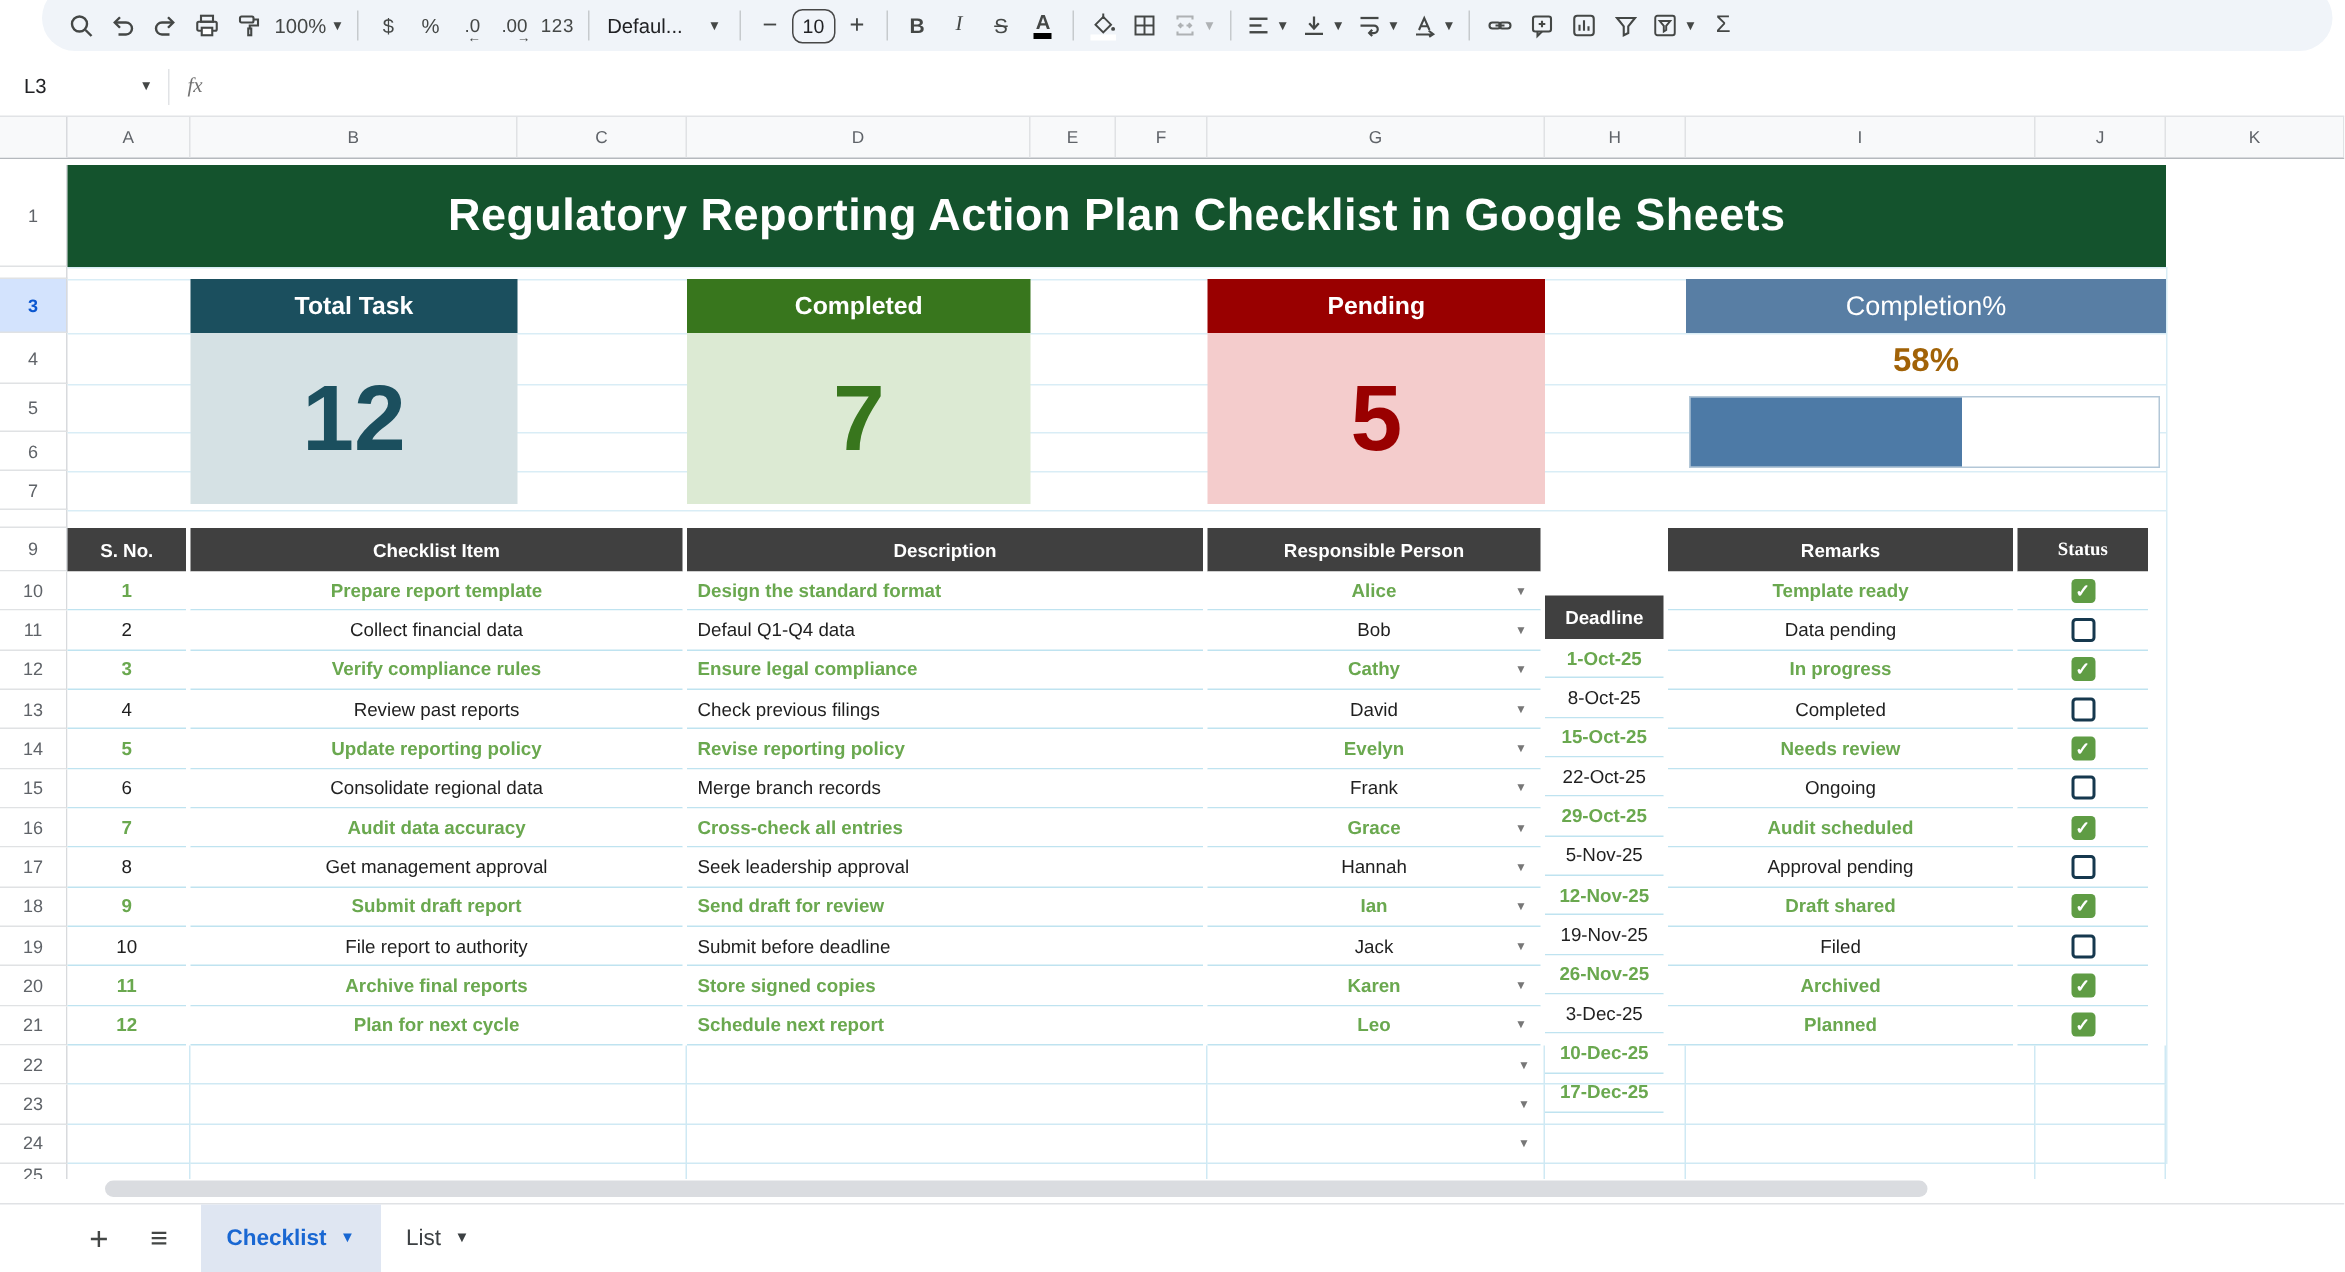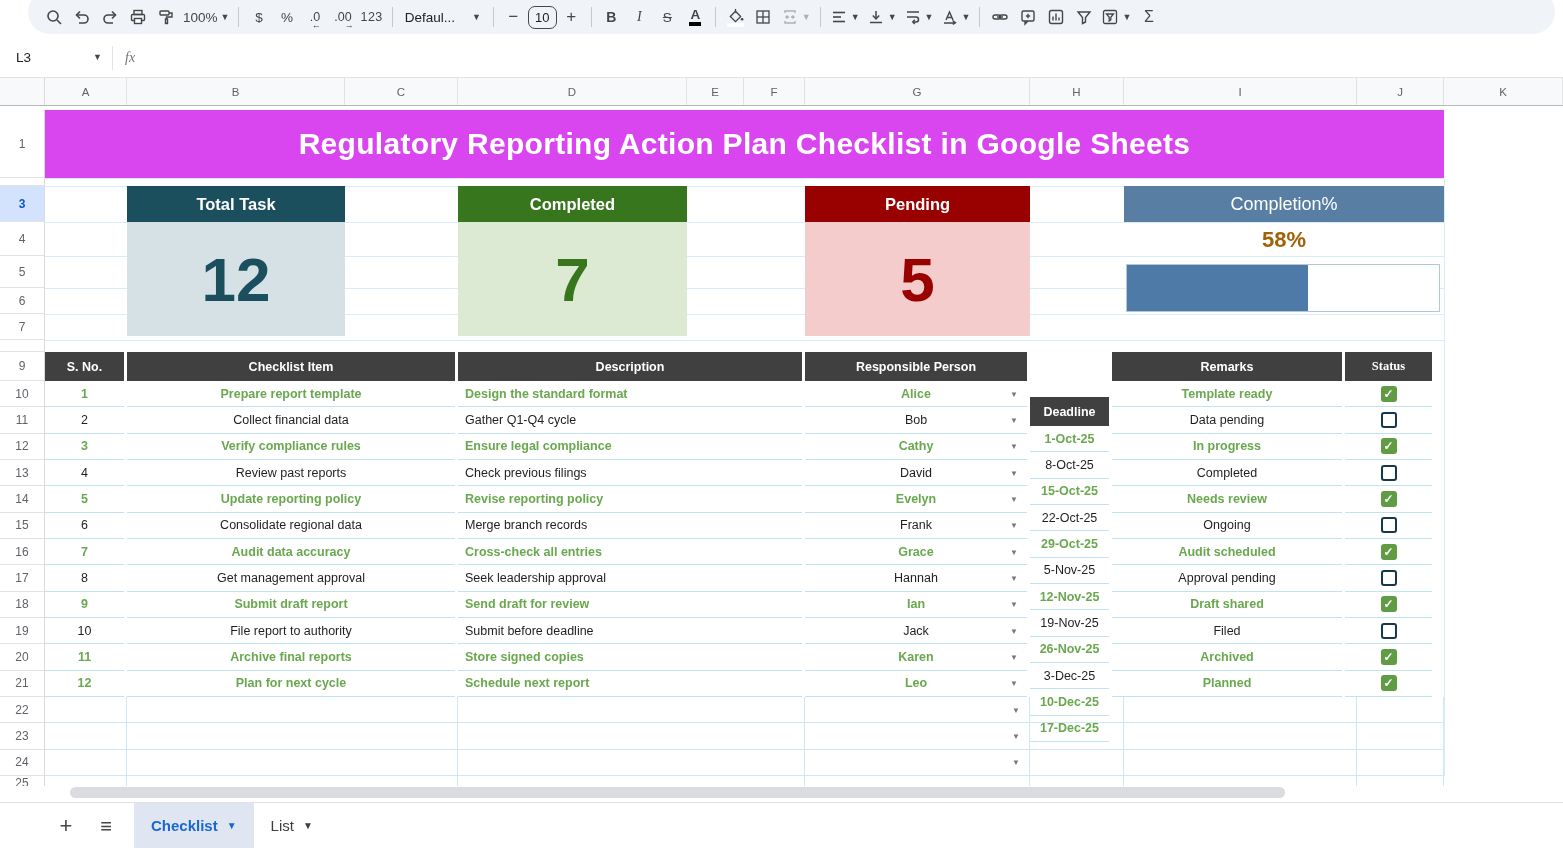--- a/index.html
+++ b/index.html
@@ -62,21 +62,21 @@
     display:flex; align-items:center; justify-content:center; font-size:12px; color:#5f6368; }
   .rowpartial { position:absolute; left:0; top:698px; width:45px; height:10px; overflow:hidden;
     border-right:1px solid #d8dadd; display:flex; align-items:flex-start; justify-content:center;
     font-size:12px; color:#5f6368; background:#fff; }
 
   .hline { position:absolute; left:45px; width:1399px; height:1px; background:#d9edf6; }
   .vline-k { position:absolute; left:1444px; top:100px; height:598px; width:1px; background:#d9edf6; }
 
   
   .banner { position:absolute; left:45px; top:32px; width:1399px; height:68px;
-    background:#d946ef; color:#fff; display:flex; align-items:center; justify-content:center;
+    background:#14532d; color:#fff; display:flex; align-items:center; justify-content:center;
     font-size:30px; font-weight:bold; letter-spacing:0.3px; }
 
   
   .card { position:absolute; top:108px; }
   .card .chdr { height:36px; display:flex; align-items:center; justify-content:center;
     color:#fff; font-weight:bold; font-size:16.5px; }
   .card .cval { height:114px; display:flex; align-items:center; justify-content:center;
     font-size:62px; font-weight:bold; }
   .card-total { left:127px; width:218px; }
   .card-total .chdr { background:#1b4f5e; }
@@ -466,21 +466,21 @@
       </div>
       <div class="tcell w-dl">1-Oct-25</div>
       <div class="tcell w-rem">Template ready</div>
       <div class="tcell w-status">
         <span class="checkbox checked"></span>
       </div>
     </div>
       <div class="trow">
       <div class="tcell w-sno">2</div>
       <div class="tcell w-item">Collect financial data</div>
-      <div class="tcell w-desc">Gather Q1-Q4 cycle</div>
+      <div class="tcell w-desc">Defaul Q1-Q4 data</div>
       <div class="tcell w-person">
         <span>Bob</span>
         <span class="dd">▼</span>
       </div>
       <div class="tcell w-dl">8-Oct-25</div>
       <div class="tcell w-rem">Data pending</div>
       <div class="tcell w-status">
         <span class="checkbox"></span>
       </div>
     </div>

